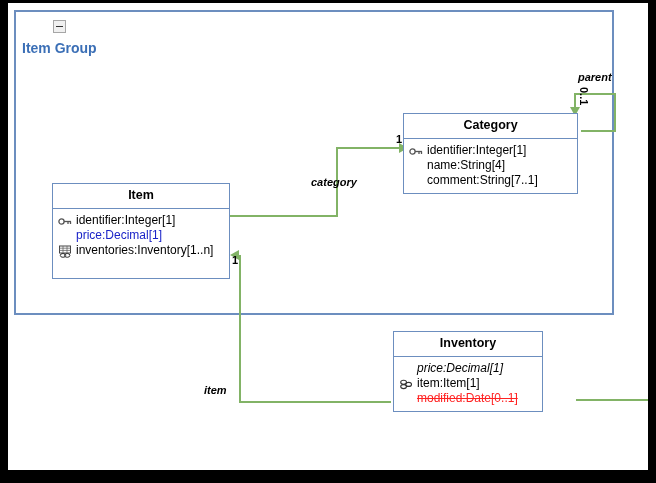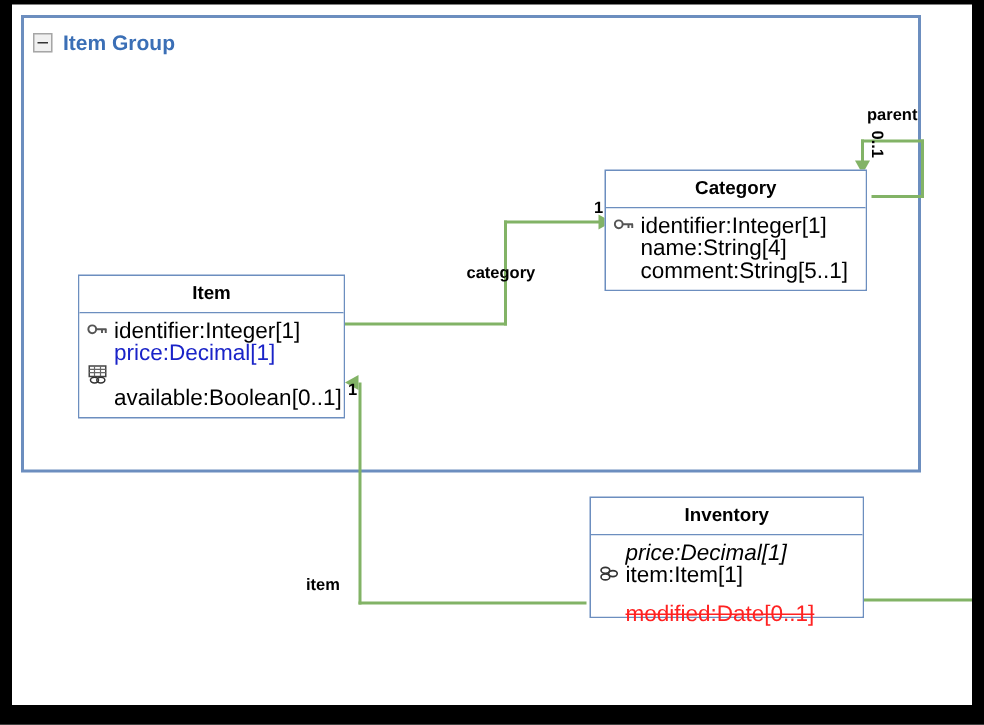--- a/index.html
+++ b/index.html
@@ -30,20 +30,21 @@
     position: absolute;
     border: 2px solid #6c8ebf;
     background: transparent;
     box-sizing: border-box;
   }
   .pkg-header {
     position: absolute;
     display: flex;
     align-items: center;
     gap: 7px;
+    flex-direction: column;
   }
   .collapse-box {
     width: 13px;
     height: 13px;
     border: 1px solid #a6a6a6;
     background: #f0f0f0;
     position: relative;
     box-sizing: border-box;
     flex: none;
   }
@@ -80,23 +81,23 @@
     border-bottom: 1px solid #6c8ebf;
     background: #ffffff;
     line-height: 1.1;
   }
   .uml-attrs {
     padding: 4px 5px 5px 5px;
     background: #ffffff;
   }
   .attr {
     display: flex;
-    align-items: flex-start;
+    align-items: flex-end;
     height: 15px;
-    font-size: 15px;
+    font-size: 12px;
     color: #000000;
     white-space: nowrap;
     line-height: 15px;
   }
   .attr .ico {
     width: 15px;
     height: 13px;
     flex: none;
     margin-right: 3px;
     display: inline-block;
@@ -118,20 +119,21 @@
   .ln.h { height: 2px; }
   .ln.v { width: 2px; }
 
   .lbl {
     position: absolute;
     font-size: 11px;
     font-weight: bold;
     color: #000000;
     white-space: nowrap;
     z-index: 6;
+    font-style: italic;
   }
   .mult {
     position: absolute;
     font-size: 11px;
     font-weight: bold;
     color: #000000;
     white-space: nowrap;
     z-index: 6;
   }
   .mult.rot {
@@ -219,25 +221,25 @@
 
       <div class="attr">
         <span class="ico">
           <svg width="15" height="13" viewBox="0 0 15 13">
             <rect x="1.5" y="1" width="11" height="7" fill="#fff" stroke="#444" stroke-width="1"></rect>
             <path d="M1.5 3.2 H12.5 M1.5 5.4 H12.5 M5 1 V8 M9 1 V8" stroke="#666" stroke-width="0.8"></path>
             <ellipse cx="5" cy="10.4" rx="2.7" ry="1.9" fill="none" stroke="#333" stroke-width="1"></ellipse>
             <ellipse cx="9.2" cy="10.4" rx="2.7" ry="1.9" fill="none" stroke="#333" stroke-width="1"></ellipse>
           </svg>
         </span>
-      </div>
-
-      <div class="attr">
-        <span class="ico"></span>
-        <span class="txt">available:Boolean[0..1]</span>
+        <span class="txt">inventories:Inventory[1..n]</span>
+      </div>
+
+      <div class="attr">
+        <span class="ico"></span>
       </div>
 
     </div>
   </div>
 
   <div class="uml" style="left:395px; top:110px; width:175px;">
     <div class="uml-name">Category</div>
     <div class="uml-attrs">
 
       <div class="attr">
@@ -252,27 +254,27 @@
         <span class="txt">identifier:Integer[1]</span>
       </div>
 
       <div class="attr">
         <span class="ico"></span>
         <span class="txt">name:String[4]</span>
       </div>
 
       <div class="attr">
         <span class="ico"></span>
-        <span class="txt">comment:String[5..1]</span>
+        <span class="txt">comment:String[7..1]</span>
       </div>
 
     </div>
   </div>
 
-  <div class="uml" style="left:385px; top:328px; width:183px;">
+  <div class="uml" style="left:385px; top:328px; width:150px;">
     <div class="uml-name">Inventory</div>
     <div class="uml-attrs">
 
 
       <div class="attr italic">
         <span class="ico"></span>
         <span class="txt">price:Decimal[1]</span>
       </div>
 
       <div class="attr">

